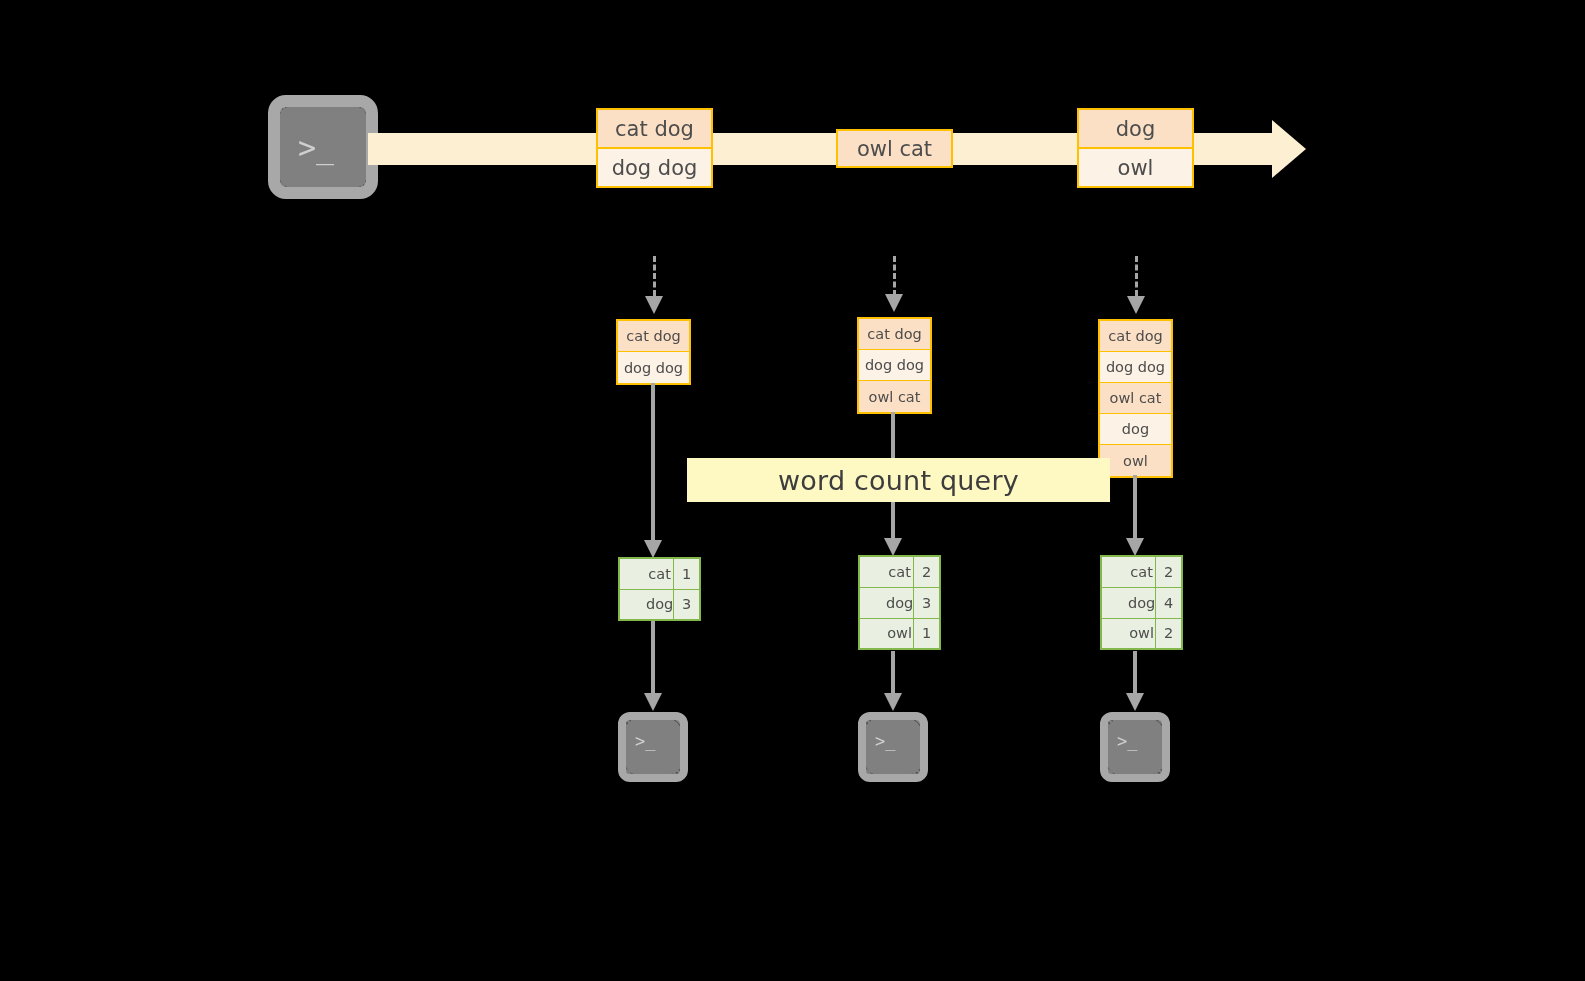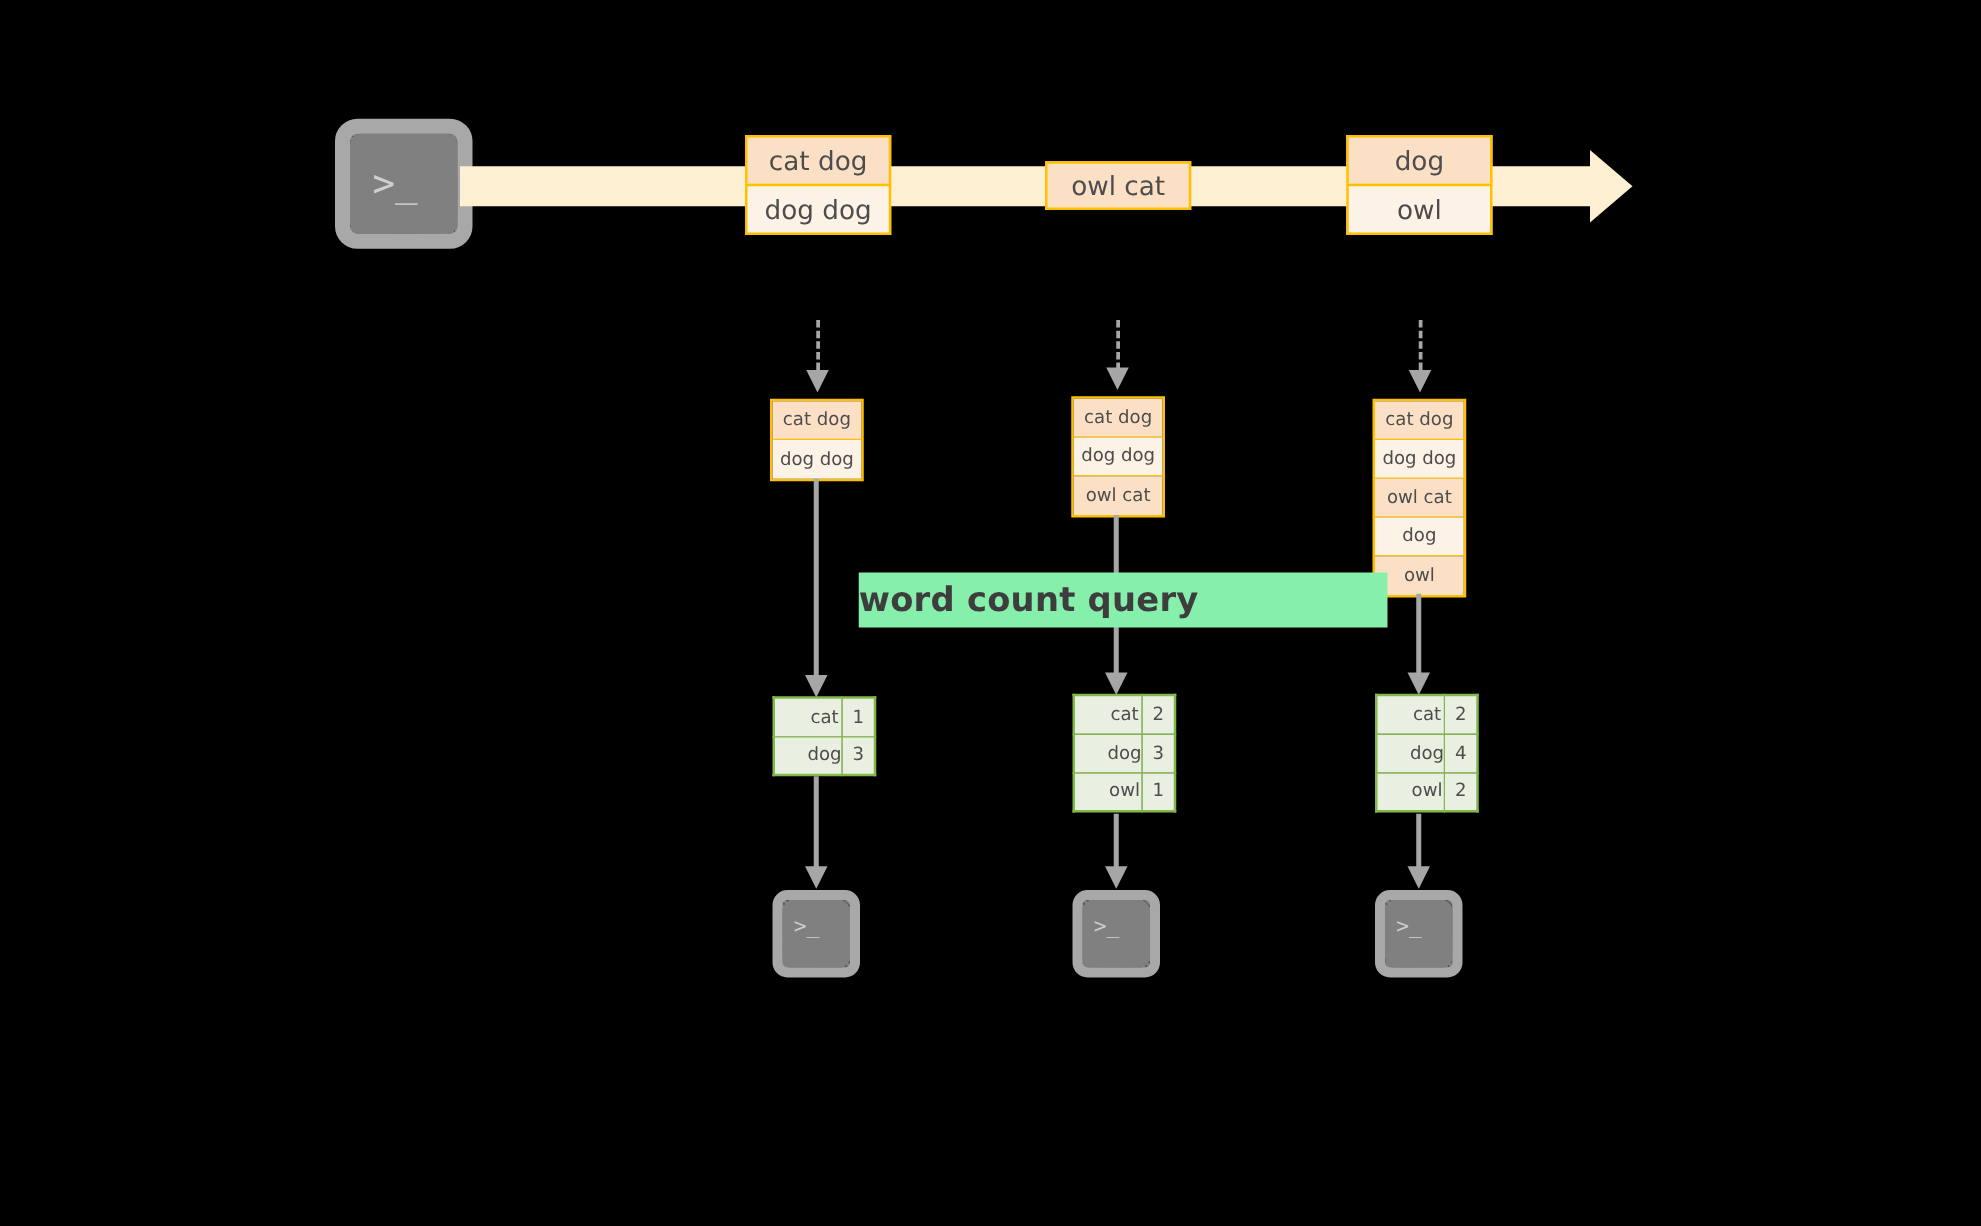--- a/index.html
+++ b/index.html
@@ -132,24 +132,24 @@
     width: 0;
     height: 0;
     border-left: 9px solid transparent;
     border-right: 9px solid transparent;
     border-top: 18px solid #a6a6a6;
   }
 
   
   .query-band {
     position: absolute;
-    background: #86efac;
+    background: #fef9c3;
     display: flex;
     align-items: center;
-    font-weight: bold;
+    justify-content: center;
   }
   .query-band span {
     font-size: 27px;
     color: #3d3d3d;
     white-space: nowrap;
     letter-spacing: 0.2px;
   }
 </style>
 </head>
 <body>

